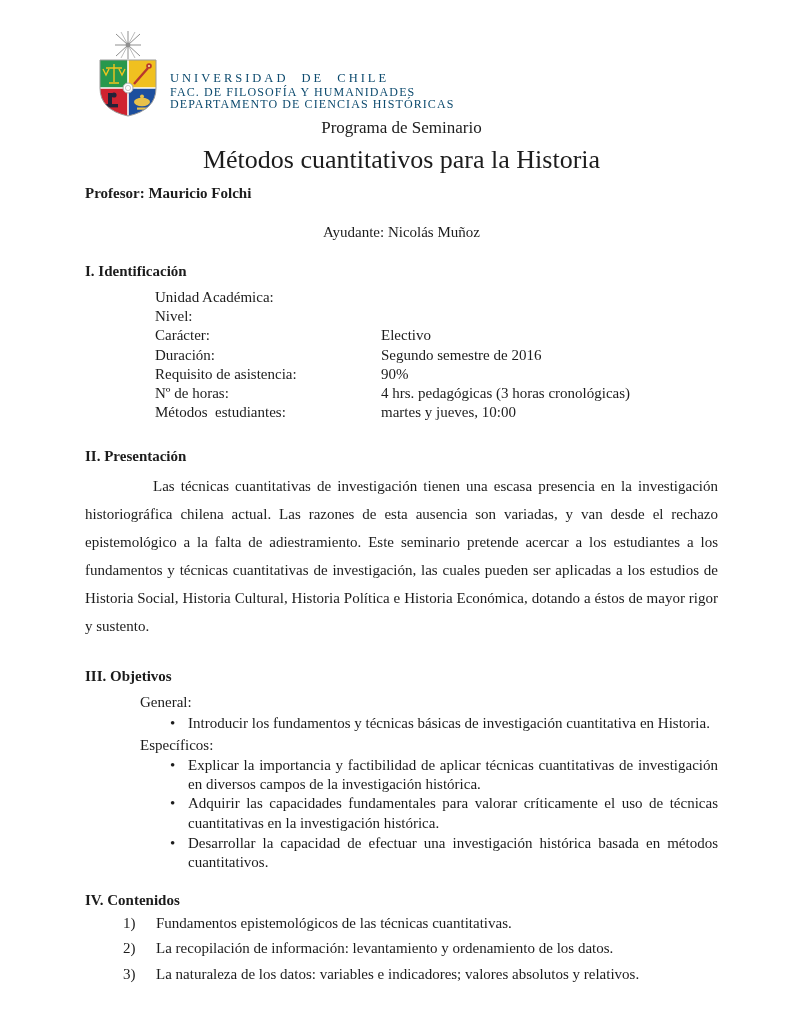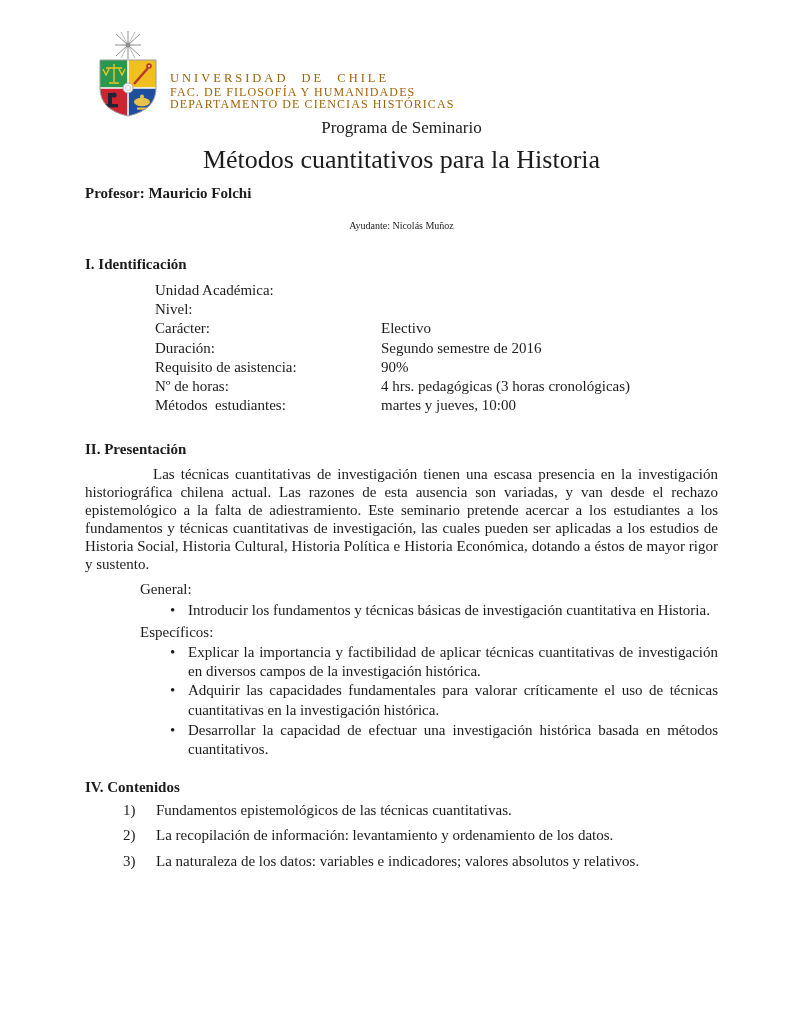--- a/index.html
+++ b/index.html
@@ -12,49 +12,49 @@
   .page {
     position:relative;
     width:800px;
     height:1035px;
     background:#ffffff;
     overflow:hidden;
   }
 
   
   .logo-block { position:absolute; left:95px; top:30px; width:70px; height:95px; }
-  .dept-lines { position:absolute; left:170px; top:71px; color:#a16207; }
+  .dept-lines { position:absolute; left:170px; top:71px; color:#0c4a6e; }
   .dept-line1 { font-size:12.5px; letter-spacing:3px; word-spacing:7px; line-height:15px; white-space:pre; }
   .dept-line2, .dept-line3 { font-size:12px; letter-spacing:1.1px; line-height:12px; white-space:pre; }
 
   
   .doc { padding:118px 82px 0 85px; }
   .doc-type { text-align:center; font-size:17px; line-height:20px; }
   .doc-title { text-align:center; font-size:26px; line-height:30px; margin-top:7px; font-weight:normal; }
   .doc-professor { text-align:left; font-size:15px; line-height:19px; margin-top:9px; font-weight:bold; }
-  .doc-assistant { text-align:center; font-size:10px; line-height:19px; margin-top:13px; }
+  .doc-assistant { text-align:center; font-size:15px; line-height:19px; margin-top:20px; }
 
   
   .sec-heading { font-size:15px; font-weight:bold; line-height:19px; }
   .sh1 { margin-top:20px; }
   .sh2 { margin-top:25px; }
   .sh3 { margin-top:27px; }
   .sh4 { margin-top:19px; }
 
   
   .id-table { margin-top:7px; margin-left:70px; font-size:15px; }
   .id-row { display:flex; line-height:19.2px;gap:48px; }
   .id-label { width:178px; flex:0 0 178px; white-space:pre-wrap; }
   .id-value { flex:1; white-space:pre-wrap; }
 
   
   .para {
     margin-top:6px;
     font-size:15px;
-    line-height:18px;
+    line-height:28px;
     text-align:justify;
     text-indent:68px;
   }
 
   
   .sub-label { margin-left:55px; margin-top:7px; font-size:15px; line-height:19.2px; }
   .sub-label.specific { margin-top:3px; }
   .bullet-item { display:flex; margin-left:85px; margin-right:0; font-size:15px; line-height:19.2px; margin-top:1px; }
   .bullet-item .marker { flex:0 0 18px; width:18px; }
   .bullet-item .btext { flex:1; text-align:justify; }
@@ -171,20 +171,21 @@
       </div>
       <div class="id-row">
         <div class="id-label">Métodos  estudiantes:</div>
         <div class="id-value">martes y jueves, 10:00</div>
       </div>
     </div>
 
     <div class="sec-heading sh2">II. Presentación</div>
     <div class="para">Las técnicas cuantitativas de investigación tienen una escasa presencia en la investigación historiográfica chilena actual. Las razones de esta ausencia son variadas, y van desde el rechazo epistemológico a la falta de adiestramiento. Este seminario pretende acercar a los estudiantes a los fundamentos y técnicas cuantitativas de investigación, las cuales pueden ser aplicadas a los estudios de Historia Social, Historia Cultural, Historia Política e Historia Económica, dotando a éstos de mayor rigor y sustento.</div>
 
+    <div class="sec-heading sh3">III. Objetivos</div>
     <div class="sub-label">General:</div>
     <div class="bullet-item">
       <span class="marker">•</span>
       <span class="btext">Introducir los fundamentos y técnicas básicas de investigación cuantitativa en Historia.</span>
     </div>
     <div class="sub-label specific">Específicos:</div>
     <div class="bullet-item b1">
       <span class="marker">•</span>
       <span class="btext">Explicar la importancia y factibilidad de aplicar técnicas cuantitativas de investigación en diversos campos de la investigación histórica.</span>
     </div>

